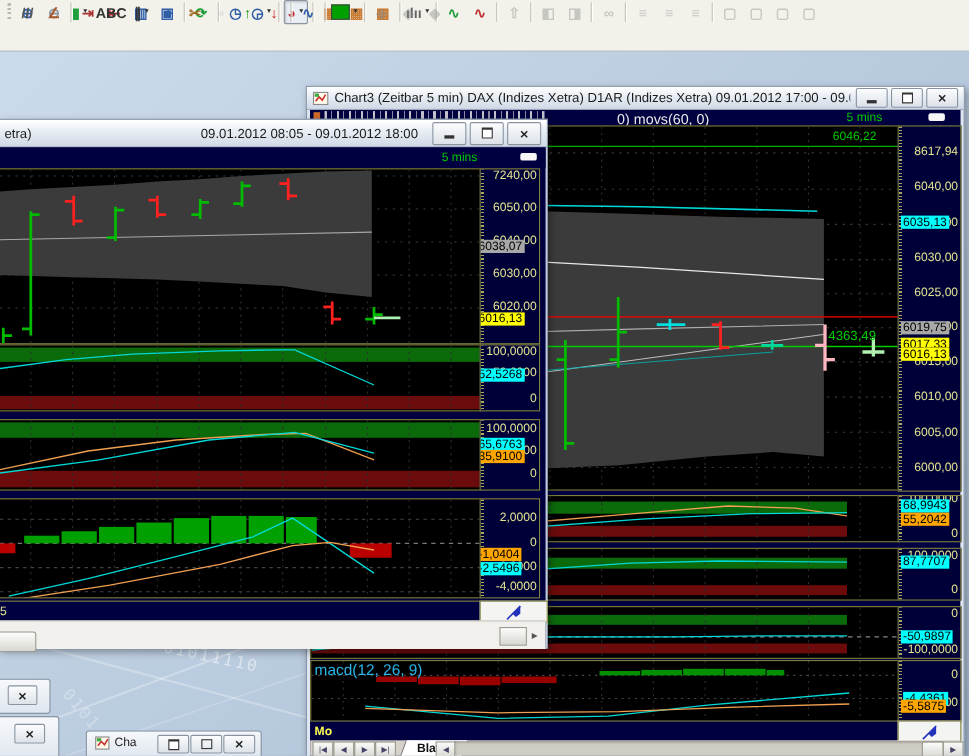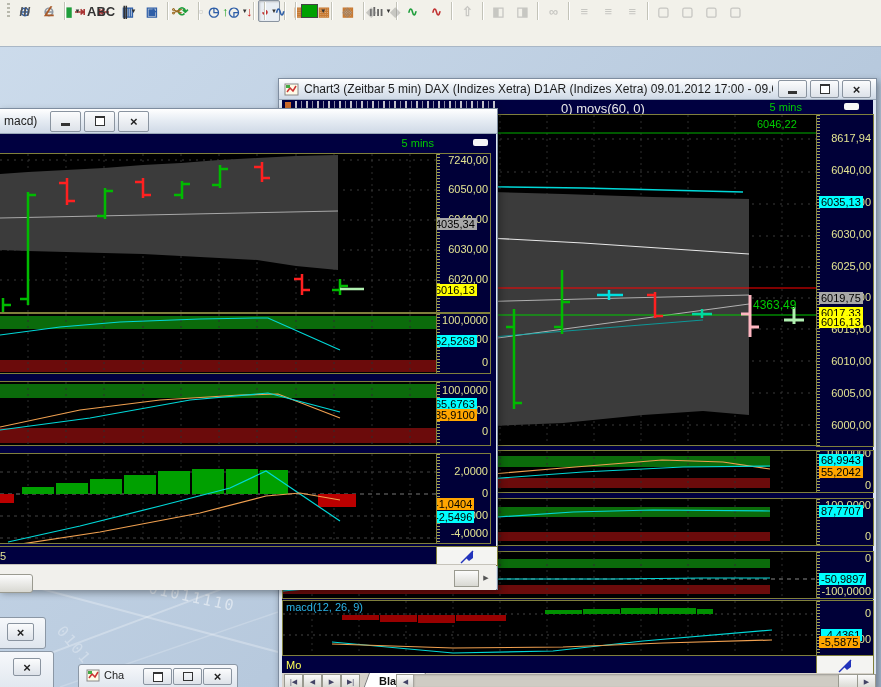--- a/index.html
+++ b/index.html
@@ -381,31 +381,31 @@
           <rect x="173" y="14" width="50" height="6" fill="#990000"></rect>
           <rect x="262" y="9" width="37" height="4" fill="#009000"></rect>
           <rect x="300" y="8" width="37" height="5" fill="#009000"></rect>
           <rect x="338" y="7" width="37" height="6" fill="#009000"></rect>
           <rect x="376" y="7" width="37" height="6" fill="#009000"></rect>
           <rect x="414" y="8" width="16" height="5" fill="#009000"></rect>
           <polyline points="49,41 170,52 270,50 360,40 489,29" fill="none" stroke="#00d8d8" stroke-width="1.2"></polyline>
           <polyline points="49,43 170,47 280,46 380,42 489,39" fill="none" stroke="#f0a050" stroke-width="1.2"></polyline>
         </svg>
       </div>
-      <span style="position:absolute;left:4px;top:501px;color:#2ab4e8;font-size:11px;z-index:2">macd(12, 26, 9)</span>
+      <span style="position:absolute;left:4px;top:501px;color:#2ab4e8;font-size:14px;z-index:2">macd(12, 26, 9)</span>
       <div class="axisbox" style="left:534px;top:500px;width:56px;height:55px">
         <span class="ticks"></span>
         <span class="alabel" style="top:6px">0</span>
         <span class="alabel" style="top:32px">-5,0000</span>
         <span class="badge b-cyan" style="left:4px;top:28px">-4,4361</span>
         <span class="badge b-orange" style="left:2px;top:35px">-5,5875</span>
       </div>
 
       <div class="timeaxis" style="left:0;top:555px;width:534px;height:18px">
-        <span style="position:absolute;left:4px;top:3px;color:#ffff55;font-weight:normal">Mo</span>
+        <span style="position:absolute;left:4px;top:3px;color:#ffff55;font-weight:bold">Mo</span>
         <div class="taxrow" style="left:14px;right:0">
 
         <span></span>
             <span></span>
             <span></span>
             <span></span>
             <span></span>
             <span></span>
             <span></span>
             <span></span>
@@ -432,21 +432,22 @@
         <span class="navbtn" style="left:114px">◀</span>
         <div class="scrolltrack" style="left:131px;top:1px;width:444px;height:13px"></div>
         <span class="thumb" style="left:556px;top:1px;width:18px;height:13px"></span>
         <span class="navbtn" style="left:575px">▶</span>
       </div>
     </div>
   </div>
 
   <div class="win" style="left:-1px;top:108px;width:498px;height:480px;border-left:none">
     <div class="titlebar" style="height:24px">
-      <span>macd)</span>
+      <span>etra)</span>
+      <span style="margin-left:auto">09.01.2012 08:05 - 09.01.2012 18:00</span>
       <span class="winbtns" style="margin-left:8px">
         <span class="winbtn" style="width:29px;height:19px">
             <span class="minbar"></span>
           </span>
         <span class="winbtn" style="width:29px;height:19px">
             <span class="restsq"></span>
           </span>
         <span class="winbtn closex" style="width:29px;height:19px">×</span>
       </span>
     </div>
@@ -477,21 +478,21 @@
         </svg>
       </div>
 
       <div class="axisbox" style="left:437px;top:19px;width:53px;height:158px">
         <span class="ticks"></span>
         <span class="alabel" style="top:0px">7240,00</span>
         <span class="alabel" style="top:29px">6050,00</span>
         <span class="alabel" style="top:59px">6040,00</span>
         <span class="alabel" style="top:89px">6030,00</span>
         <span class="alabel" style="top:119px">6020,00</span>
-        <span class="badge b-gray" style="left:-4px;top:64px">4035,34</span>
+        <span class="badge b-gray" style="left:-4px;top:64px">6038,07</span>
         <span class="badge b-yellow" style="left:-4px;top:130px">6016,13</span>
       </div>
 
       <div class="panel" style="left:0;top:179px;width:437px;height:59px">
         <svg width="437" height="59">
           <rect x="0" y="2" width="437" height="13" fill="#0b6b0b"></rect>
           <rect x="0" y="46" width="437" height="12" fill="#6b0b0b"></rect>
           <path stroke="#2e2e2e" stroke-dasharray="2 4" d="M28,0V59M66,0V59M104,0V59M143,0V59M181,0V59M219,0V59M257,0V59M296,0V59M334,0V59M372,0V59M410,0V59"></path>
           <polyline points="0,21 60,13 120,8 200,5 255,4 268,4 340,36" fill="none" stroke="#00d8d8" stroke-width="1.2"></polyline>
         </svg>

